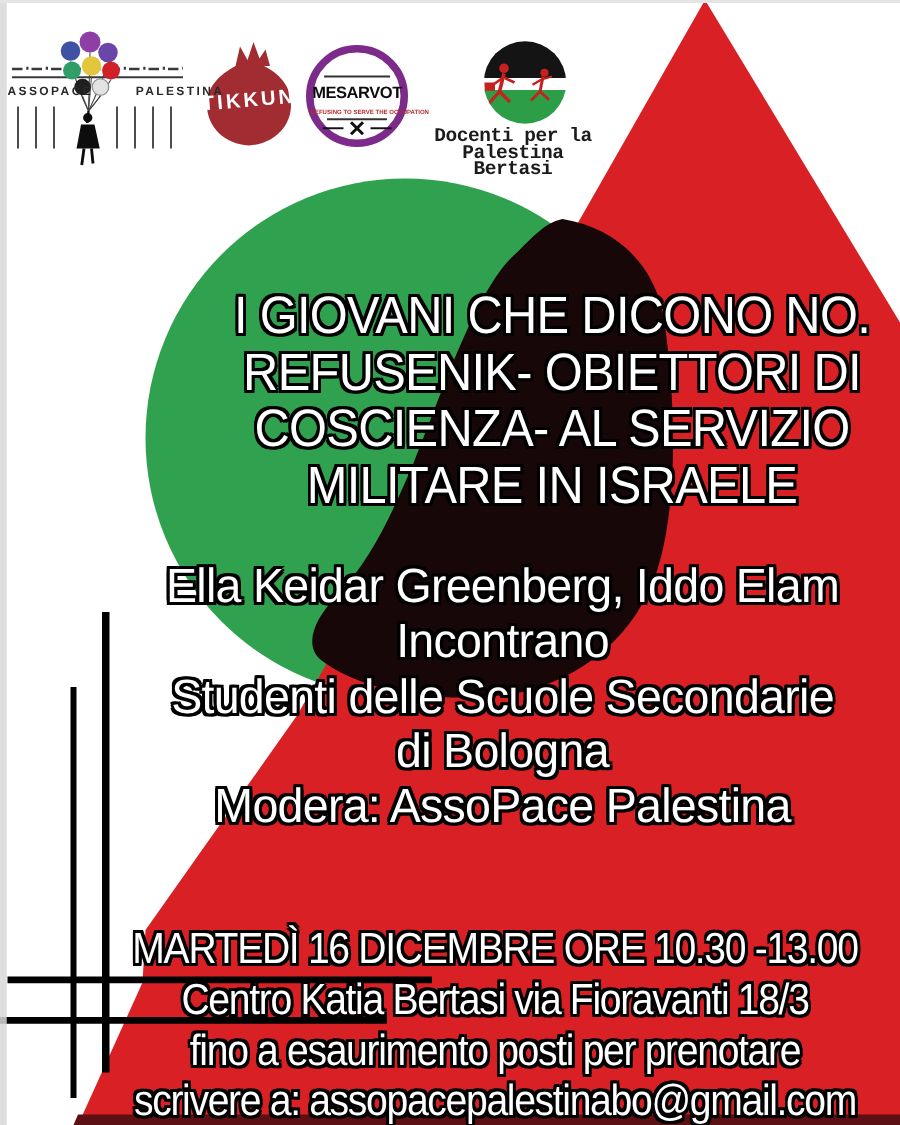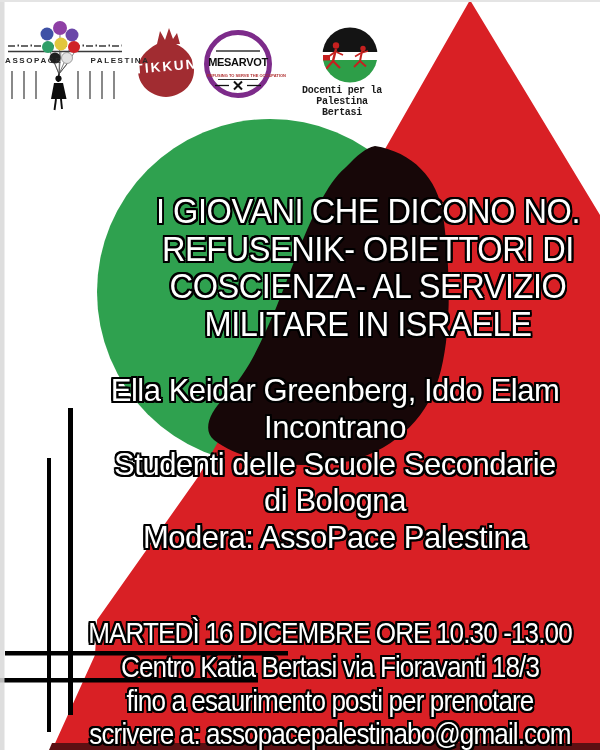--- a/index.html
+++ b/index.html
@@ -28,21 +28,21 @@
   .assopace-w2{left:64px;top:56px;width:60px;font-size:8px;font-weight:700;
     letter-spacing:1.6px;text-align:center;margin-left:26px;}
   .tikkun-name{left:133px;top:59px;width:66px;font-size:13.5px;font-weight:700;
     color:#ffffff;letter-spacing:2px;text-align:center;transform:rotate(-5deg);}
   .mesarvot-name{left:206px;top:55.5px;width:64px;font-size:11px;font-weight:800;
     letter-spacing:-0.3px;text-align:center;color:#0d0d0d;}
   .mesarvot-tagline{left:188px;top:72.5px;width:100px;font-size:6.5px;font-weight:700;
     color:#b03030;text-align:center;transform:scale(0.62);transform-origin:center top;
     white-space:nowrap;}
   .docenti-label{left:283px;top:85px;width:118px;font-family:"Liberation Mono",monospace;
-    font-size:10px;font-weight:700;letter-spacing:-0.3px;line-height:11px;
+    font-size:13px;font-weight:700;letter-spacing:-0.3px;line-height:11px;
     text-align:center;color:#1b1b1b;}
 </style>
 </head>
 <body>
 
 <div class="poster">
 
   <svg width="600" height="750" viewBox="0 0 600 750">
 
     <circle cx="270" cy="292" r="173" fill="#2fa14f"></circle>

